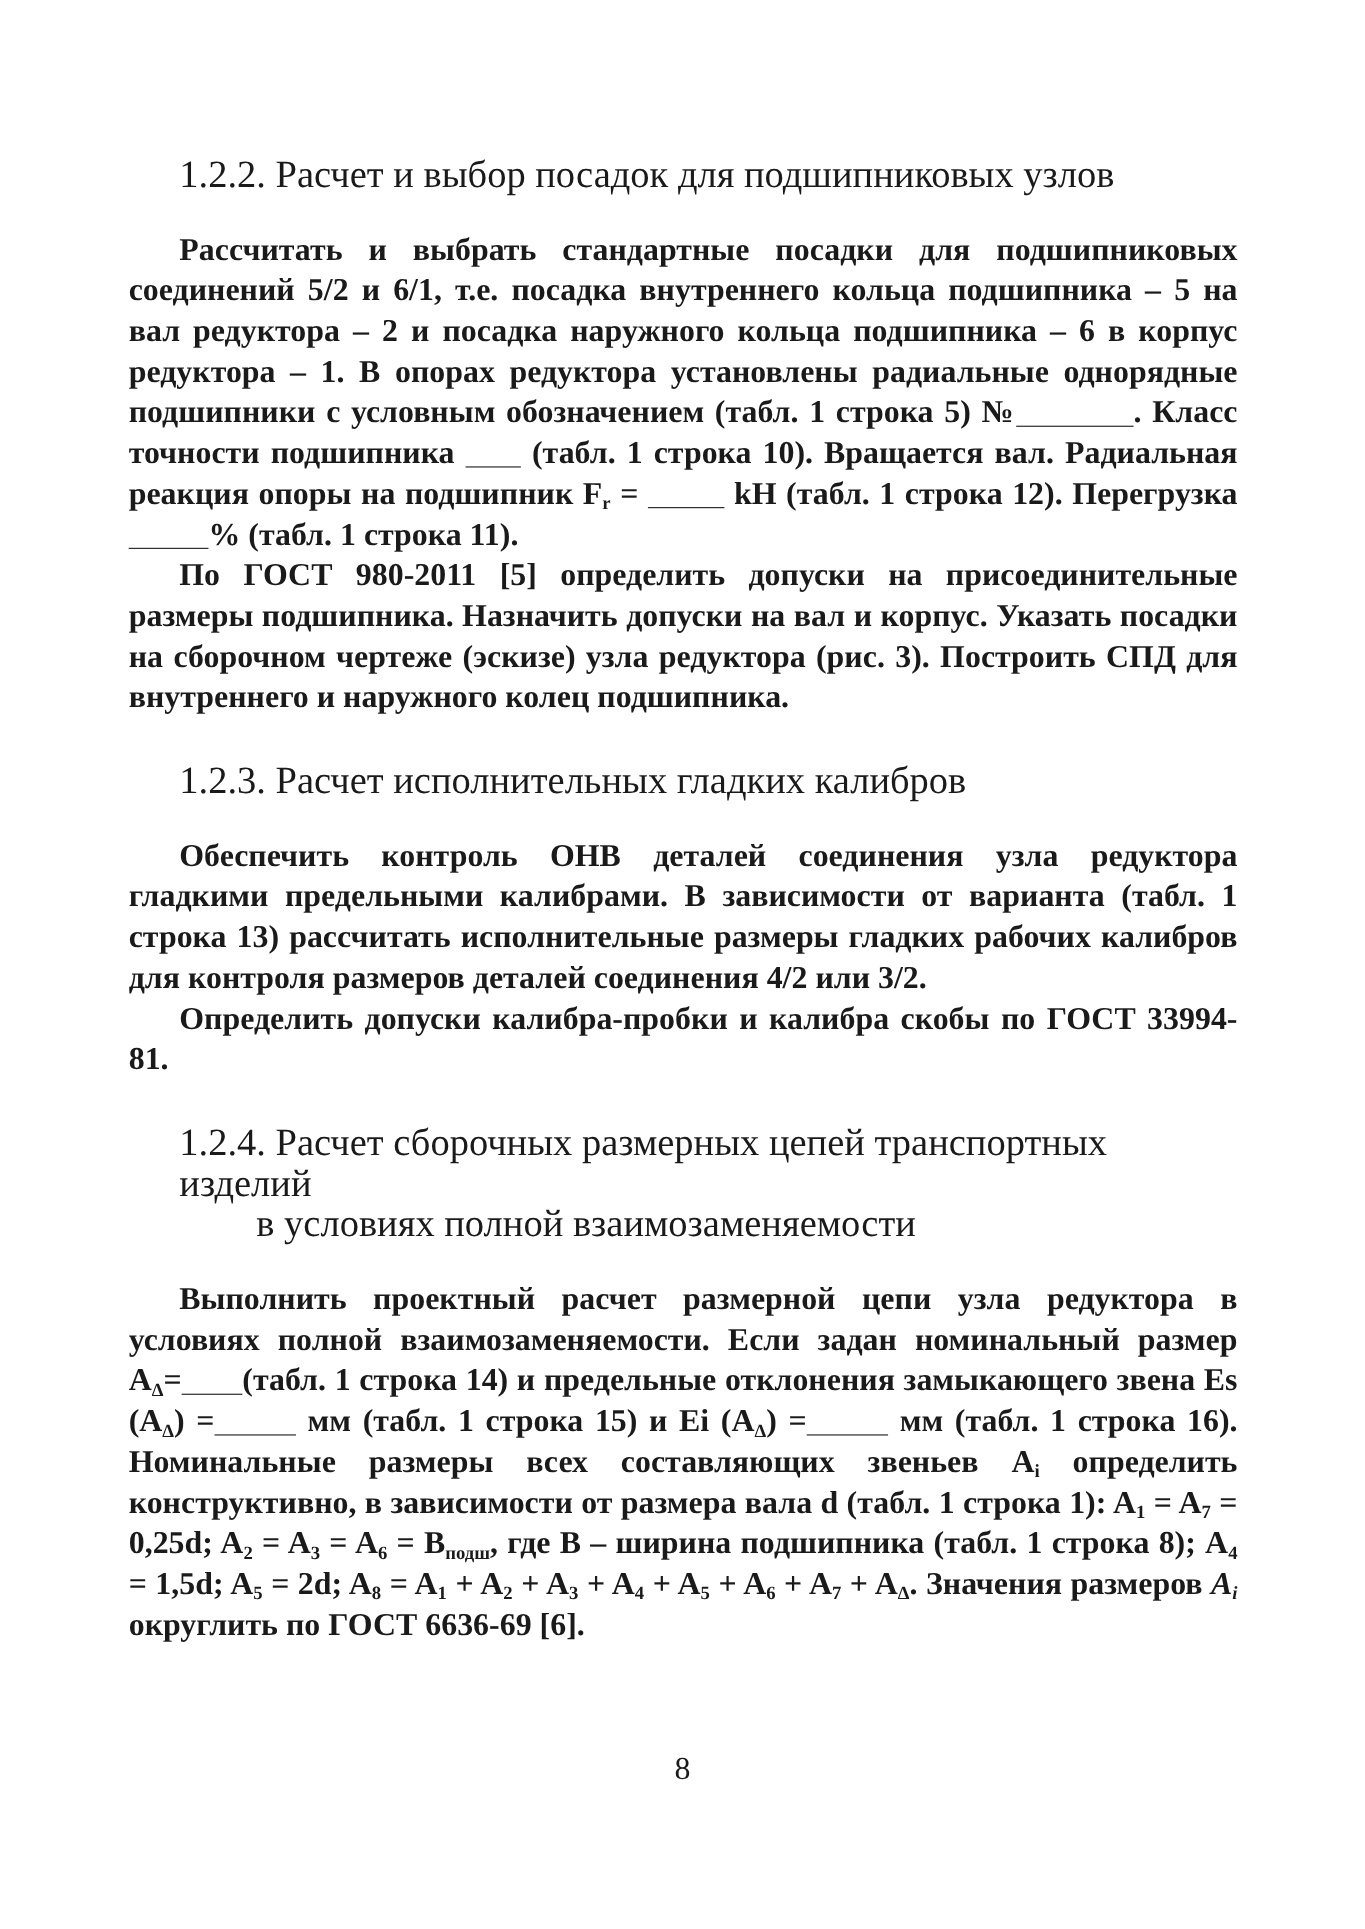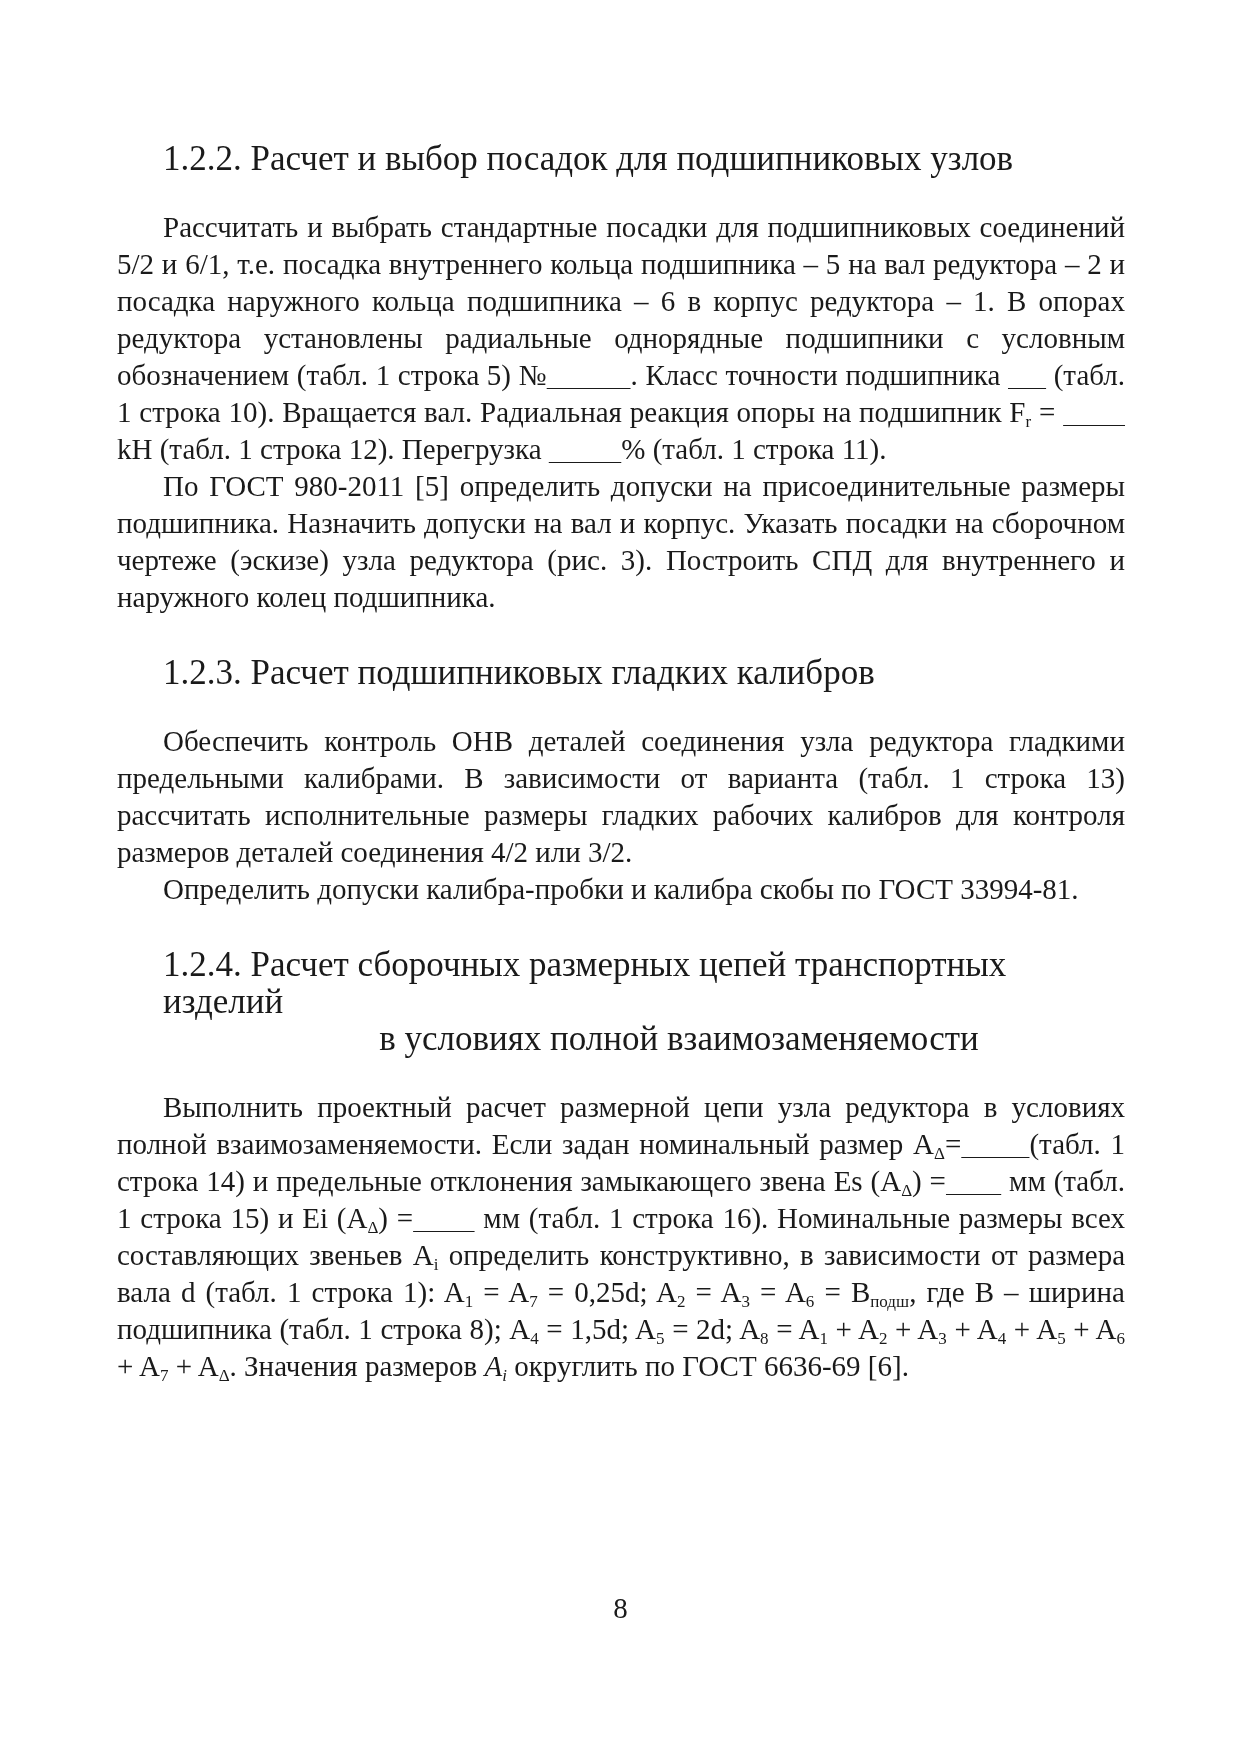--- a/index.html
+++ b/index.html
@@ -8,44 +8,44 @@
     font-family: "Liberation Serif", "DejaVu Serif", serif;
     color: #1a1a1a;
   }
   .page {
     position: absolute; left: 117px; top: 140px; width: 1008px;
     font-size: 29px; line-height: 37px;
   }
   .heading {
     margin: 0; padding-left: 46px; font-weight: normal; font-size: 35px; line-height: 37px;
   }
-  .heading .cont { display: block; padding-left: 70px; text-align: center; }
+  .heading .cont { display: block; padding-left: 70px; }
   .para {
-    margin: 0; text-indent: 46px; text-align: justify;
+    margin: 0; text-indent: 46px; text-align: justify; font-weight: bold;
   }
   .gap-after-heading { height: 32px; }
   .gap-section { height: 38px; }
   sub { font-size: 17px; vertical-align: -5px; line-height: 0; }
   i { font-style: italic; }
   .blank { text-decoration: underline; text-decoration-thickness: 1px; text-underline-offset: 3px; white-space: pre; }
   .page-number {
     position: absolute; left: 0; width: 1241px; top: 1590px;
     text-align: center; font-size: 29px; line-height: 37px;
   }
 </style>
 </head>
 <body>
 
 <div class="page" id="page">
     <h2 class="heading"><span>1.2.2. Расчет и выбор посадок для подшипниковых узлов</span></h2>
     <div class="gap-after-heading"></div>
     <p class="para"><span>Рассчитать и выбрать стандартные посадки для подшипниковых соединений 5/2 и 6/1, т.е. посадка внутреннего кольца подшипника – 5 на вал редуктора – 2 и посадка наружного кольца подшипника – 6 в корпус редуктора – 1. В опорах редуктора установлены радиальные однорядные подшипники с условным обозначением (табл. 1 строка 5) №</span><span class="blank">           </span><span>. Класс точности подшипника </span><span class="blank">     </span><span> (табл. 1 строка 10). Вращается вал. Радиальная реакция опоры на подшипник F</span><sub>r</sub><span> = </span><span class="blank">        </span><span> kH (табл. 1 строка 12). Перегрузка </span><span class="blank">          </span><span>% (табл. 1 строка 11).</span></p>
     <p class="para"><span>По ГОСТ 980-2011 [5] определить допуски на присоединительные размеры подшипника. Назначить допуски на вал и корпус. Указать посадки на сборочном чертеже (эскизе) узла редуктора (рис. 3). Построить СПД для внутреннего и наружного колец подшипника.</span></p>
     <div class="gap-section"></div>
-    <h2 class="heading"><span>1.2.3. Расчет подшипниковых гладких калибров</span></h2>
+    <h2 class="heading"><span>1.2.3. Расчет исполнительных гладких калибров</span></h2>
     <div class="gap-after-heading"></div>
     <p class="para"><span>Обеспечить контроль ОНВ деталей соединения узла редуктора гладкими предельными калибрами. В зависимости от варианта (табл. 1 строка 13) рассчитать исполнительные размеры гладких рабочих калибров для контроля размеров деталей соединения 4/2 или 3/2.</span></p>
     <p class="para"><span>Определить допуски калибра-пробки и калибра скобы по ГОСТ 33994-81.</span></p>
     <div class="gap-section"></div>
     <h2 class="heading"><span>1.2.4. Расчет сборочных размерных цепей транспортных изделий</span><span class="cont"><span>в условиях полной взаимозаменяемости</span></span></h2>
     <div class="gap-after-heading"></div>
     <p class="para"><span>Выполнить проектный расчет размерной цепи узла редуктора в условиях полной взаимозаменяемости. Если задан номинальный размер A</span><sub>Δ</sub><span>=</span><span class="blank">       </span><span>(табл. 1 строка 14) и предельные отклонения замыкающего звена Es (A</span><sub>Δ</sub><span>) =</span><span class="blank">       </span><span> мм (табл. 1 строка 15) и Ei (A</span><sub>Δ</sub><span>) =</span><span class="blank">       </span><span> мм (табл. 1 строка 16). Номинальные размеры всех составляющих звеньев A</span><sub>i</sub><span> определить конструктивно, в зависимости от размера вала d (табл. 1 строка 1): A</span><sub>1</sub><span> = A</span><sub>7</sub><span> = 0,25d; A</span><sub>2</sub><span> = A</span><sub>3</sub><span> = A</span><sub>6</sub><span> = B</span><sub>подш</sub><span>, где B – ширина подшипника (табл. 1 строка 8); A</span><sub>4</sub><span> = 1,5d; A</span><sub>5</sub><span> = 2d; A</span><sub>8</sub><span> = A</span><sub>1</sub><span> + A</span><sub>2</sub><span> + A</span><sub>3</sub><span> + A</span><sub>4</sub><span> + A</span><sub>5</sub><span> + A</span><sub>6</sub><span> + A</span><sub>7</sub><span> + A</span><sub>Δ</sub><span>. Значения размеров </span><i>A</i><sub><i>i</i></sub><span> округлить по ГОСТ 6636-69 [6].</span></p>
   </div>
 <div class="page-number">8</div>
 

